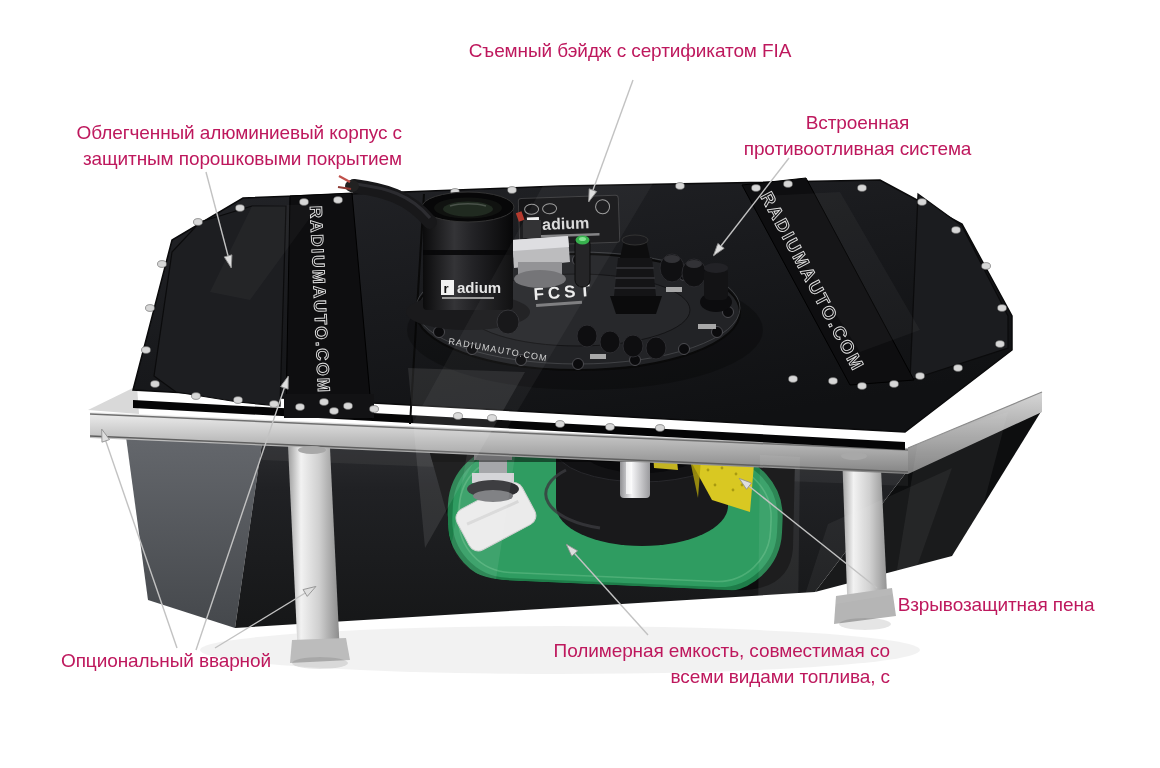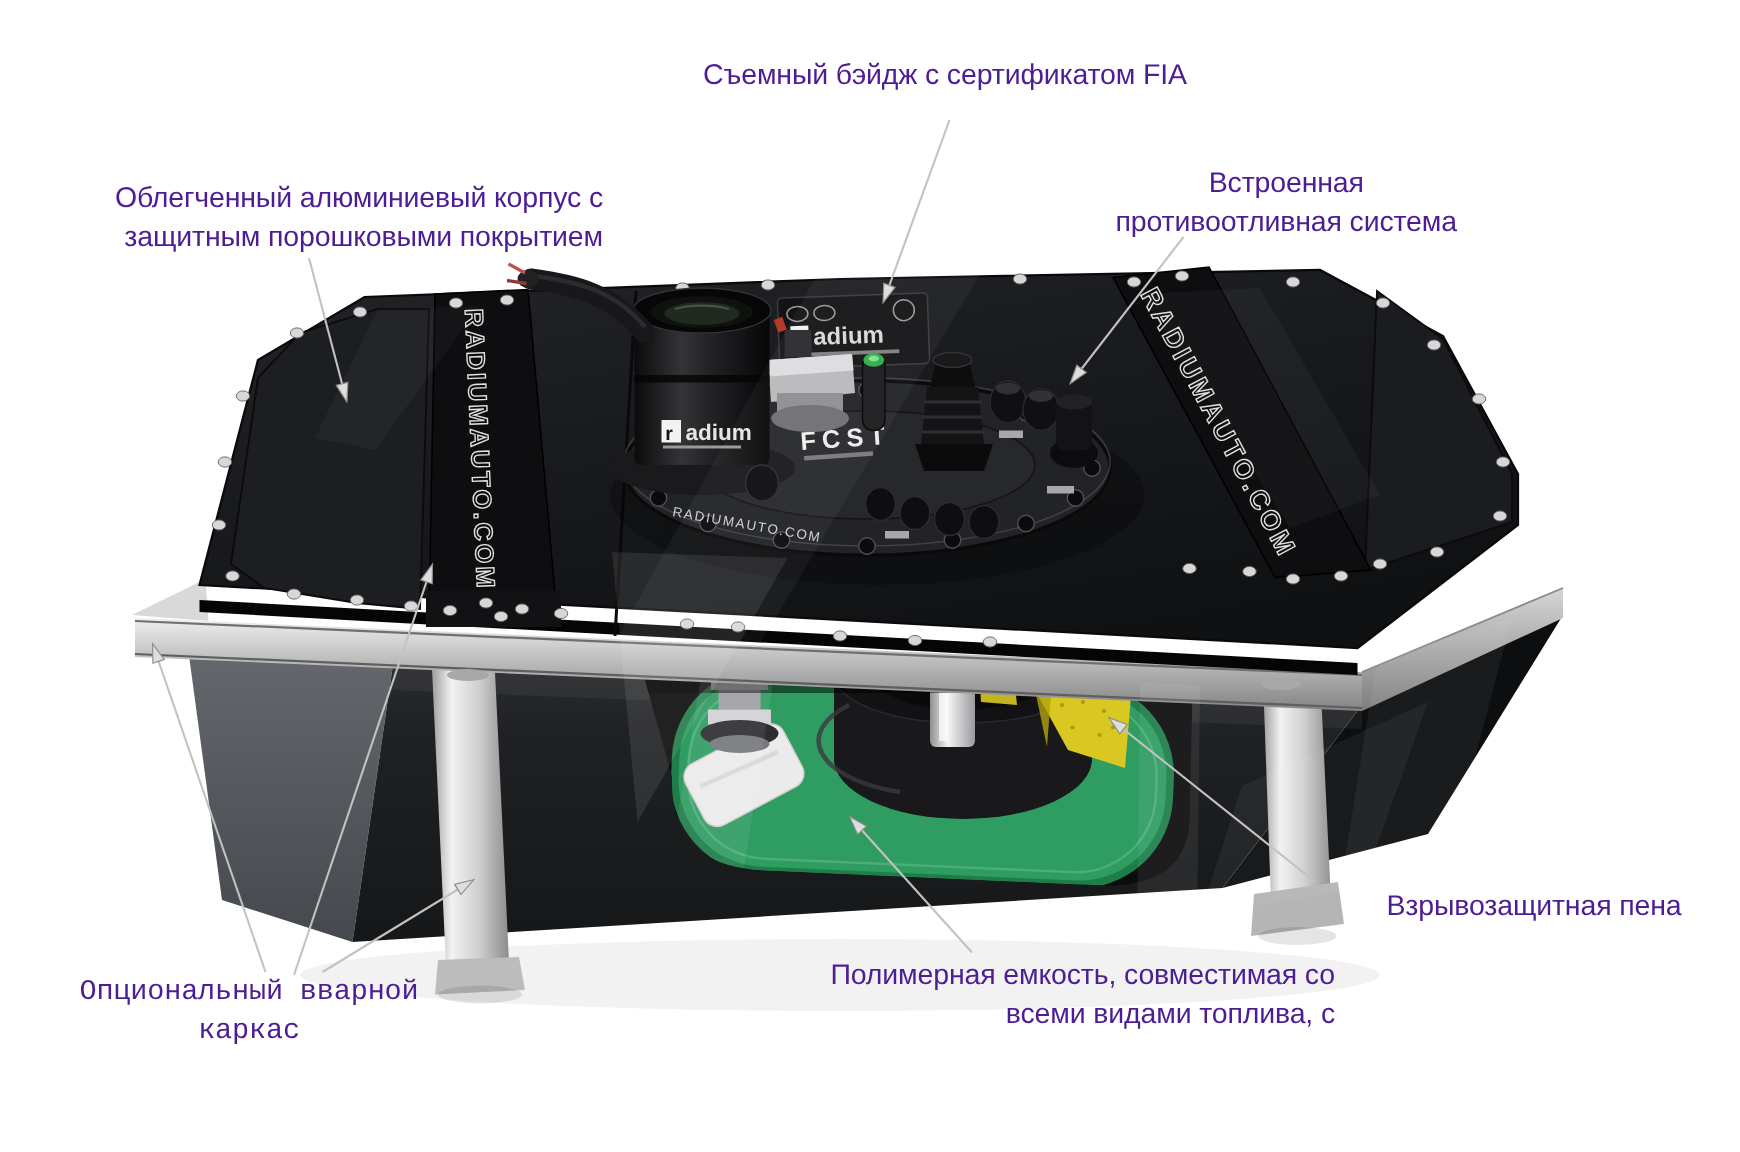--- a/index.html
+++ b/index.html
@@ -2,30 +2,30 @@
 <html><head>
 <meta charset="utf-8">
 <style>
   html,body{margin:0;padding:0;background:#ffffff;}
   #stage{
     position:relative;width:1160px;height:768px;background:#ffffff;
     font-family:"Liberation Sans", sans-serif;overflow:hidden;
   }
   #product-svg{position:absolute;left:0;top:0;}
   .ann{
-    position:absolute;color:#4c1d95;font-size:19px;line-height:26px;
+    position:absolute;color:#be185d;font-size:19px;line-height:26px;
     letter-spacing:-0.1px;z-index:5;
   }
   .ann .l{display:block;}
   #ann-badge  {left:380px;top:38px;width:500px;text-align:center;}
   #ann-body   {left:52px;top:120px;width:350px;text-align:right;}
   #ann-surge  {left:705px;top:110px;width:305px;text-align:center;}
-  #ann-foam   {left:871px;top:592px;width:250px;text-align:right;}
+  #ann-foam   {left:871px;top:592px;width:250px;text-align:center;}
   #ann-polymer{left:490px;top:638px;width:400px;text-align:right;}
-  #ann-frame  {left:40px;top:648px;width:252px;text-align:center;font-family:Liberation Mono, monospace;}
+  #ann-frame  {left:40px;top:648px;width:252px;text-align:center;}
 </style>
 </head>
 <body>
 
 <div id="stage">
 
 <svg id="product-svg" width="1160" height="768" viewBox="0 0 1160 768">
   <defs>
     <linearGradient id="legGrad" x1="0" y1="0" x2="1" y2="0">
       <stop offset="0" stop-color="#9e9e9e"></stop>
@@ -353,15 +353,14 @@
   </div>
   <div class="ann" id="ann-foam">
     <span class="l">Взрывозащитная пена</span>
   </div>
   <div class="ann" id="ann-polymer">
     <span class="l">Полимерная емкость, совместимая со</span>
     <span class="l">всеми видами топлива, с</span>
   </div>
   <div class="ann" id="ann-frame">
     <span class="l">Опциональный вварной</span>
-    <span class="l">каркас</span>
   </div>
 </div>
 
 </body></html>

